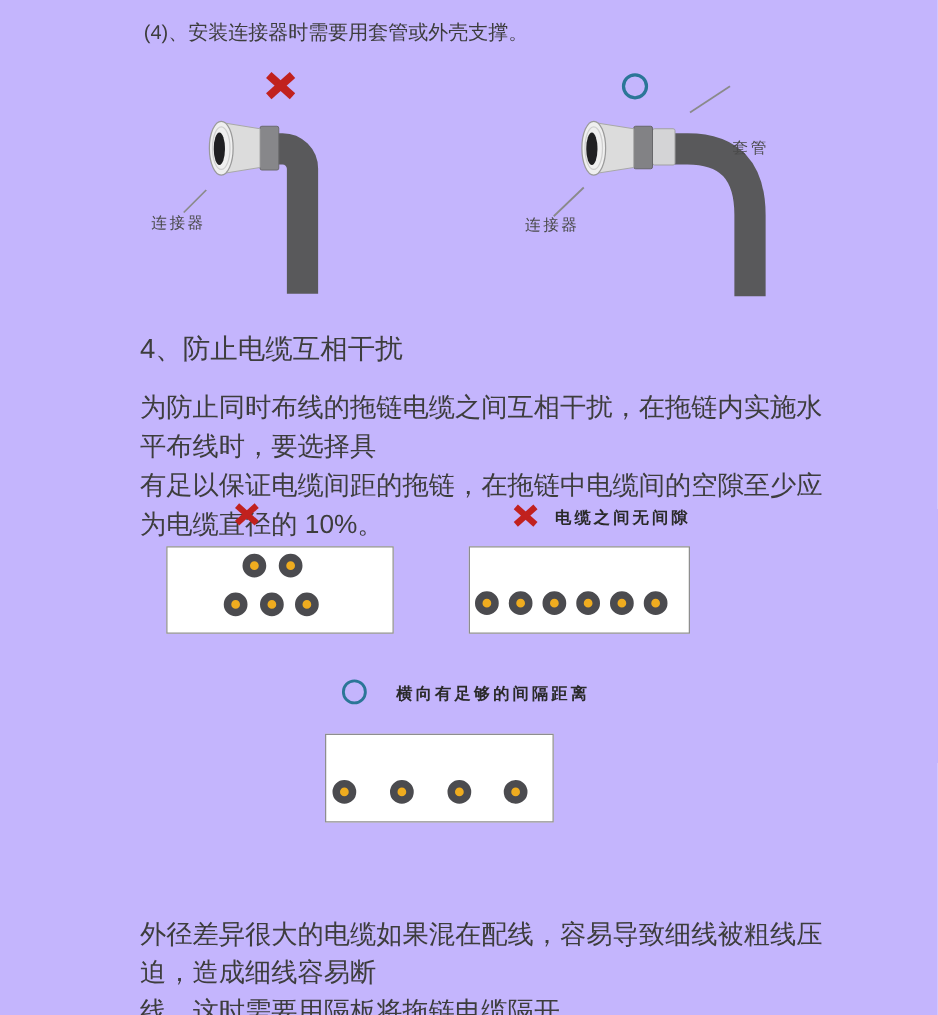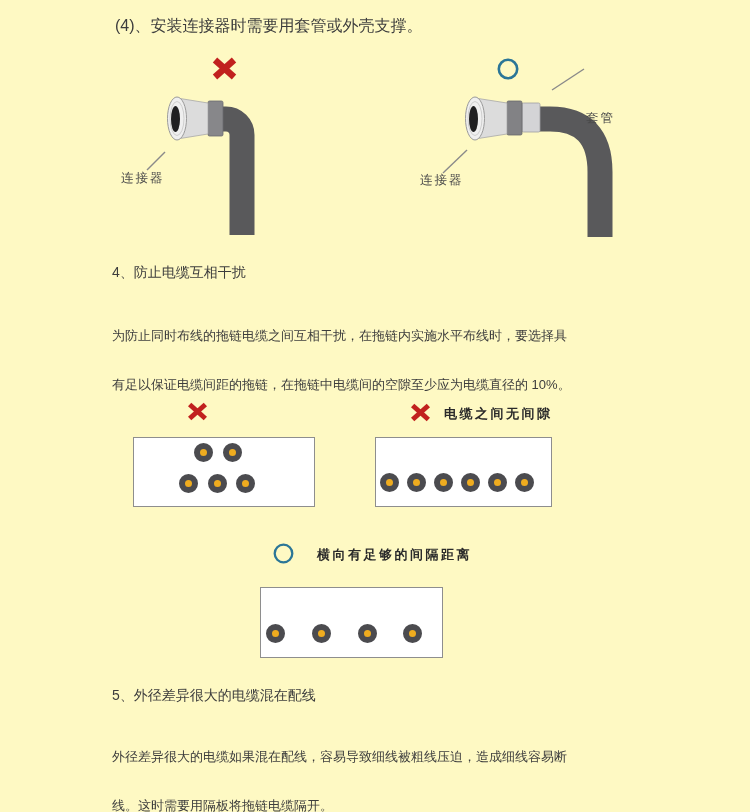--- a/index.html
+++ b/index.html
@@ -4,25 +4,25 @@
 <style>
   :root{
     --error-red:#c1211e;
     --ok-blue:#2b7697;
     --cable-ring:#4b4b4f;
     --cable-core:#efac1f;
     --text:#3d3d3d;
   }
   *{margin:0;padding:0;box-sizing:border-box;}
   body{background:#ffffff;font-family:"Liberation Sans","DejaVu Sans",sans-serif;}
-  .page{position:relative;width:750px;height:812px;background:#fef9c3;overflow:hidden;}
+  .page{position:relative;width:750px;height:812px;background:#c4b5fd;overflow:hidden;}
   .abs{position:absolute;}
   .heading-top{left:115px;top:16px;font-size:16px;color:var(--text);}
-  .section-heading{font-size:14px;color:var(--text);}
-  .para{width:556px;font-size:13px;line-height:49px;color:var(--text);white-space:pre-line;}
+  .section-heading{font-size:22px;color:var(--text);}
+  .para{width:556px;font-size:21px;line-height:31px;color:var(--text);white-space:pre-line;}
   .fig-label{font-size:12.5px;color:#4a4a4a;letter-spacing:2px;}
   .diagram-label{font-size:13px;font-weight:bold;color:#2a2a2a;letter-spacing:2.5px;}
   .cable-box{position:absolute;background:#fff;border:1px solid #8e8e8e;}
   .cable{position:absolute;width:19px;height:19px;border:6px solid var(--cable-ring);background:var(--cable-core);border-radius:50%;}
   .x-mark line{stroke:var(--error-red);stroke-width:6.5;}
   .x-mark.small line{stroke-width:6;}
   .o-mark circle{stroke:var(--ok-blue);fill:none;}
   svg{display:block;}
 </style>
 </head>
@@ -98,17 +98,16 @@
   <svg class="abs o-mark" style="left:273px;top:543px;" width="21" height="21" viewBox="0 0 21 21">
     <circle cx="10.5" cy="10.5" r="8.8" stroke-width="2.3"></circle>
   </svg>
   <div class="abs diagram-label" style="left:317px;top:546px;">横向有足够的间隔距离</div>
   <div class="cable-box" style="left:260px;top:587px;width:183px;height:71px;"></div>
   <div class="cable abs" style="left:266px;top:624px;"></div>
   <div class="cable abs" style="left:312px;top:624px;"></div>
   <div class="cable abs" style="left:358px;top:624px;"></div>
   <div class="cable abs" style="left:403px;top:624px;"></div>
 
-  <div class="abs section-heading" style="left:112px;top:687px;">5、外径差异很大的电缆混在配线</div>
   <div class="abs para" style="left:112px;top:732px;">外径差异很大的电缆如果混在配线，容易导致细线被粗线压迫，造成细线容易断
 线。这时需要用隔板将拖链电缆隔开。</div>
 
 </div>
 
 </body></html>

